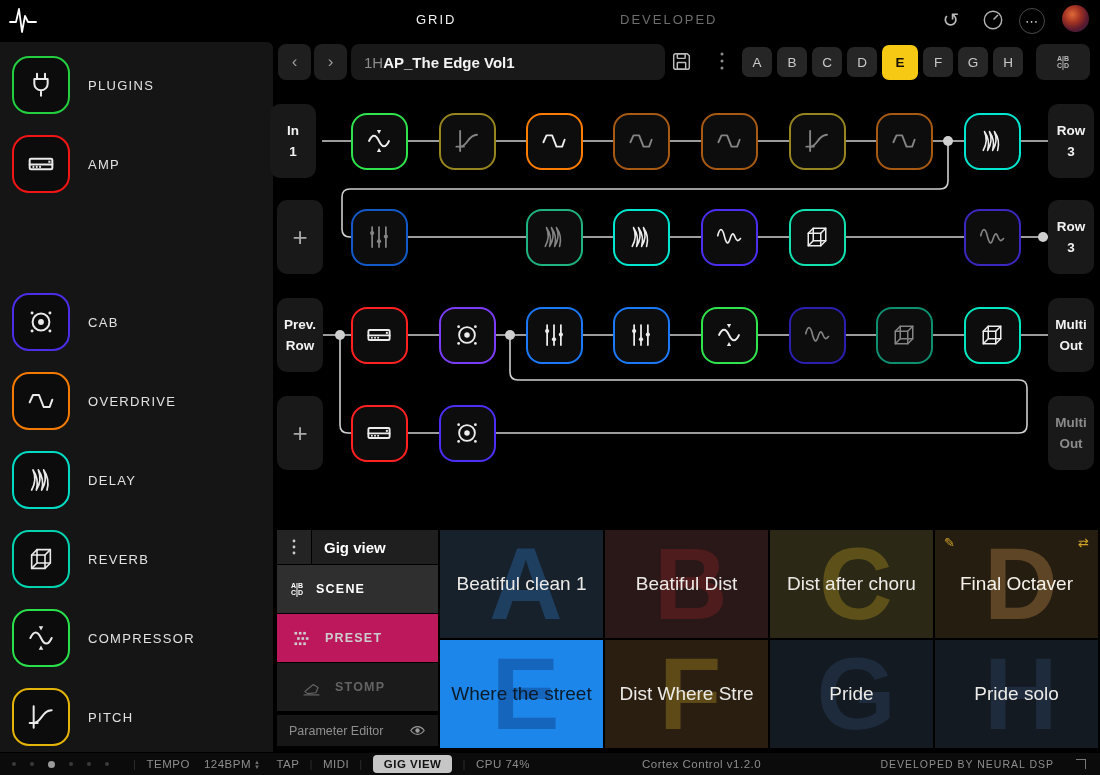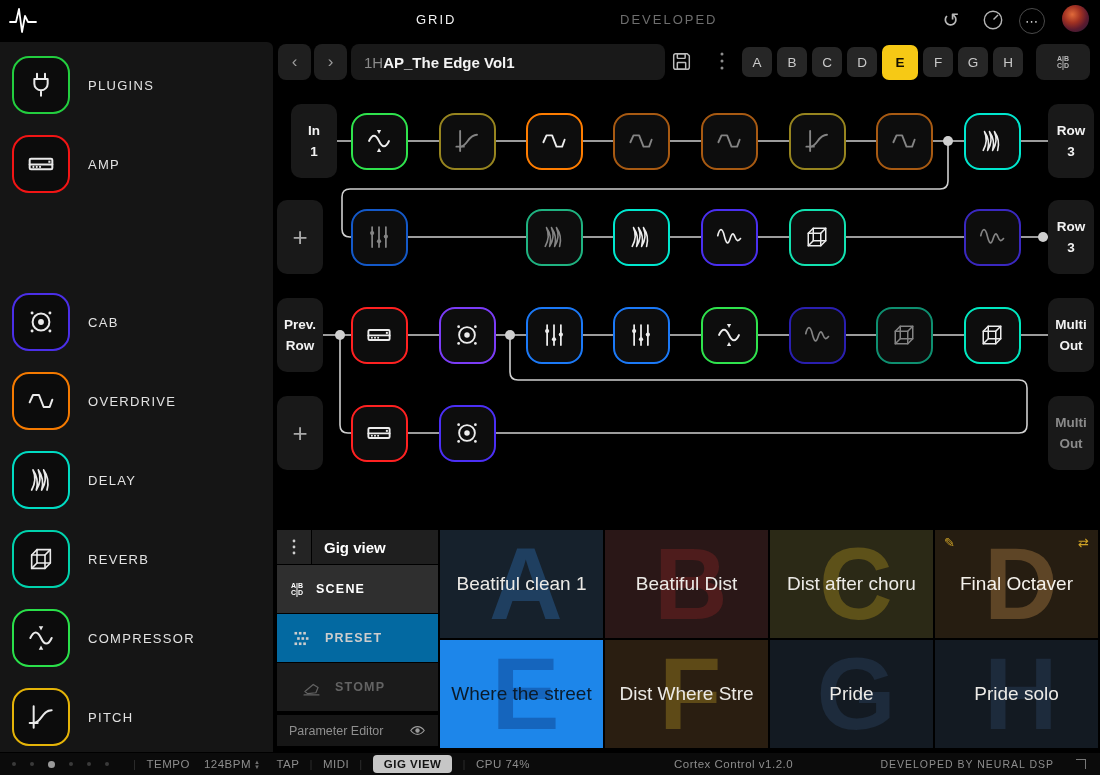--- a/index.html
+++ b/index.html
@@ -56,21 +56,21 @@
   .endcap.dimcap{color:#8b8b8b;}
   
   #gigpanel{left:277px;top:530px;width:161px;height:218px;background:#000;}
   #gig-header{display:flex;height:34px;margin-bottom:1px;}
   #gig-dots{width:34px;background:#242424;display:flex;align-items:center;justify-content:center;color:#cfcfcf;margin-right:1px;}
   #gig-title{flex:1;background:#1f1f1f;display:flex;align-items:center;padding-left:12px;font-size:15px;font-weight:700;color:#fff;}
   .gig-row{height:48px;margin-bottom:1px;display:flex;align-items:center;gap:13px;padding-left:14px;box-sizing:border-box;
            font-size:12.5px;letter-spacing:1.2px;font-weight:600;}
   .gig-row svg{width:21px;height:21px;}
   .gig-row.active{background:#2f2f2f;color:#fff;}
-  .gig-row.normal{background:#0369a1;color:#cdcdcd;}
+  .gig-row.normal{background:#be185d;color:#cdcdcd;}
   .gig-row.disabled{background:#1b1b1b;color:#636363;padding-left:24px;}
   #gig-footer{height:31px;margin-top:4px;background:#161616;display:flex;align-items:center;justify-content:space-between;
               padding:0 12px;font-size:12.5px;color:#8f8f8f;}
   #gig-footer svg{width:17px;height:17px;color:#9c9c9c;}
   
   #tiles{left:440px;top:530px;width:660px;height:218px;display:flex;flex-wrap:wrap;gap:2px;align-content:flex-start;}
   .tile{width:163px;height:108px;position:relative;overflow:hidden;display:flex;align-items:center;justify-content:center;text-align:center;}
   .tile .wm{position:absolute;left:50%;top:50%;transform:translate(-44%,-50%);font-size:102px;font-weight:700;line-height:1;}
   .tile .lbl{position:relative;font-size:19px;line-height:1.3;max-width:150px;}
   .tile .tico{position:absolute;font-size:13px;color:#cfa327;}
@@ -78,21 +78,21 @@
   .tile .swap{right:9px;top:5px;}
   
   #statusbar{left:0;top:753px;width:1100px;height:22px;background:#0b0b0b;display:flex;align-items:center;
              font-size:11.5px;color:#8d8d8d;letter-spacing:.5px;}
   #statusbar .sep{color:#2e2e2e;margin:0 10px;}
   #sb-dots{display:flex;align-items:center;gap:14px;margin:0 14px 0 12px;}
   #sb-dots i{width:4px;height:4px;border-radius:50%;background:#3a3a3a;}
   #sb-dots i.on{width:7px;height:7px;background:#9a9a9a;}
   #gigview-pill{background:#c6c6c6;color:#131313;border-radius:4px;padding:3px 11px;font-weight:700;}
   .bpm-chevrons{display:inline-flex;flex-direction:column;font-size:6px;line-height:4.5px;color:#6f6f6f;margin-left:3px;vertical-align:middle;}
-  #sb-version{position:absolute;left:674px;}
+  #sb-version{position:absolute;left:642px;}
   #sb-credit{position:absolute;right:46px;font-size:10.5px;letter-spacing:1px;}
   #sb-corner{position:absolute;right:14px;width:9px;height:9px;border-top:1.5px solid #777;border-right:1.5px solid #777;}
 </style>
 </head>
 <body>
 
 <div id="topbar" class="abs">
   <div id="logo" class="abs">
     <svg width="30" height="32" viewBox="0 0 30 32">
         <polyline points="2,17 8,17 11,4 14,27 17,11 20,17 28,17" fill="none" stroke="#fff" stroke-width="1.8" stroke-linejoin="round" stroke-linecap="round"></polyline>
@@ -243,21 +243,21 @@
       <path d="M406 433 H440"></path>
       <path d="M510 335 V372 Q510 380 518 380 H1019 Q1027 380 1027 388 V425 Q1027 433 1019 433 H496"></path>
     </g>
     <g fill="#cfcfcf">
       <circle cx="948" cy="141" r="5"></circle>
       <circle cx="1043" cy="237" r="5"></circle>
       <circle cx="340" cy="335" r="5"></circle>
       <circle cx="510" cy="335" r="5"></circle>
     </g>
   </svg>
-<div class="endcap" style="left: 291px; top: 104px;">
+<div class="endcap" style="left: 270px; top: 104px;">
       <div>In</div>
       <div>1</div>
     </div>
     <div class="endcap" style="left: 1048px; top: 104px;">
       <div>Row</div>
       <div>3</div>
     </div>
     <div class="blk" style="left: 350.5px; top: 112.5px; border-color: rgb(47, 227, 77);">
       <span>
         <svg viewBox="0 0 24 24" fill="none" stroke="currentColor" stroke-width="1.5" stroke-linecap="round" stroke-linejoin="round">

